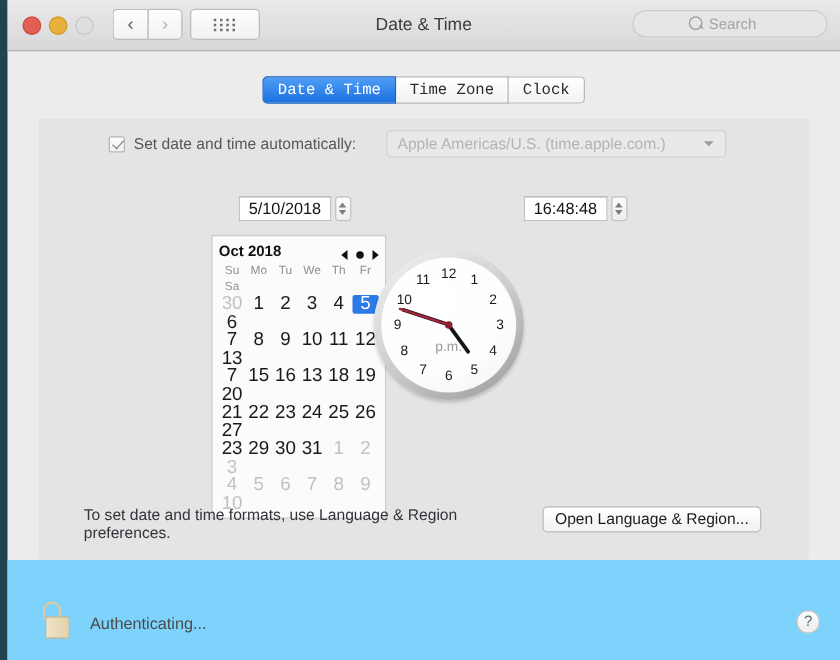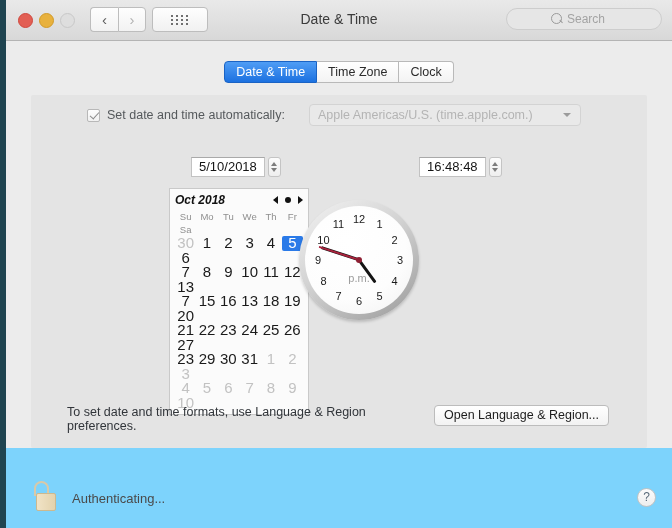--- a/index.html
+++ b/index.html
@@ -130,20 +130,21 @@
     font-size: 12px;
     color: #a3a3a3;
   }
 
   
   #tabs {
     position: absolute;
     left: 0; right: 0;
     top: 61px;
     text-align: center;
+    font-family: Liberation Mono, monospace;
   }
   .tab {
     display: inline-block;
     height: 22px;
     line-height: 21px;
     padding: 0 11px;
     font-size: 12.5px;
     color: #2b2b2b;
     background: linear-gradient(to bottom,#ffffff,#f3f3f3);
     border: 1px solid #b9b9b9;
@@ -277,24 +278,23 @@
     left: 138px;
     top: 93px;
     width: 140px;
     background: #fbfbfb;
     border: 1px solid #c9c9c9;
     box-sizing: border-box;
     padding: 3px 5px 4px 5px;
   }
   #cal-head {
     display: flex;
-    align-items: center;
+    align-items: flex-end;
     height: 16px;
     margin-bottom: 2px;
-    font-style: italic;
   }
   #cal-month {
     font-size: 12px;
     font-weight: bold;
     color: #111;
     flex: 1;
   }
   #cal-nav { display: flex; align-items: center; gap: 7px; }
   .cal-prev {
     width: 0; height: 0;

